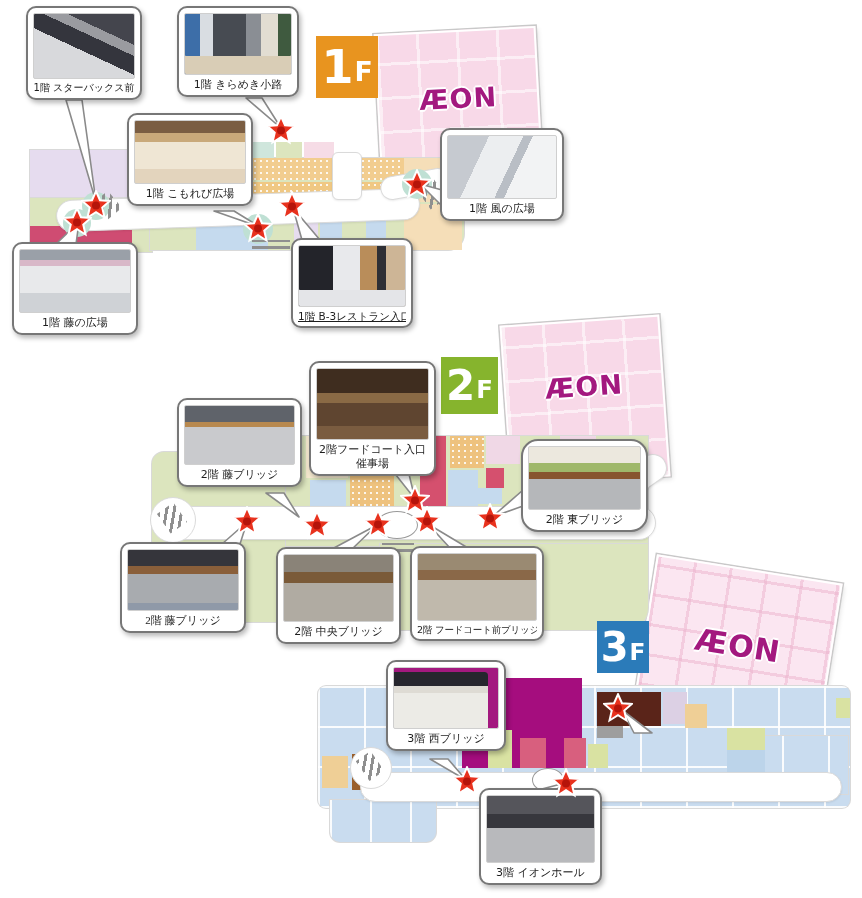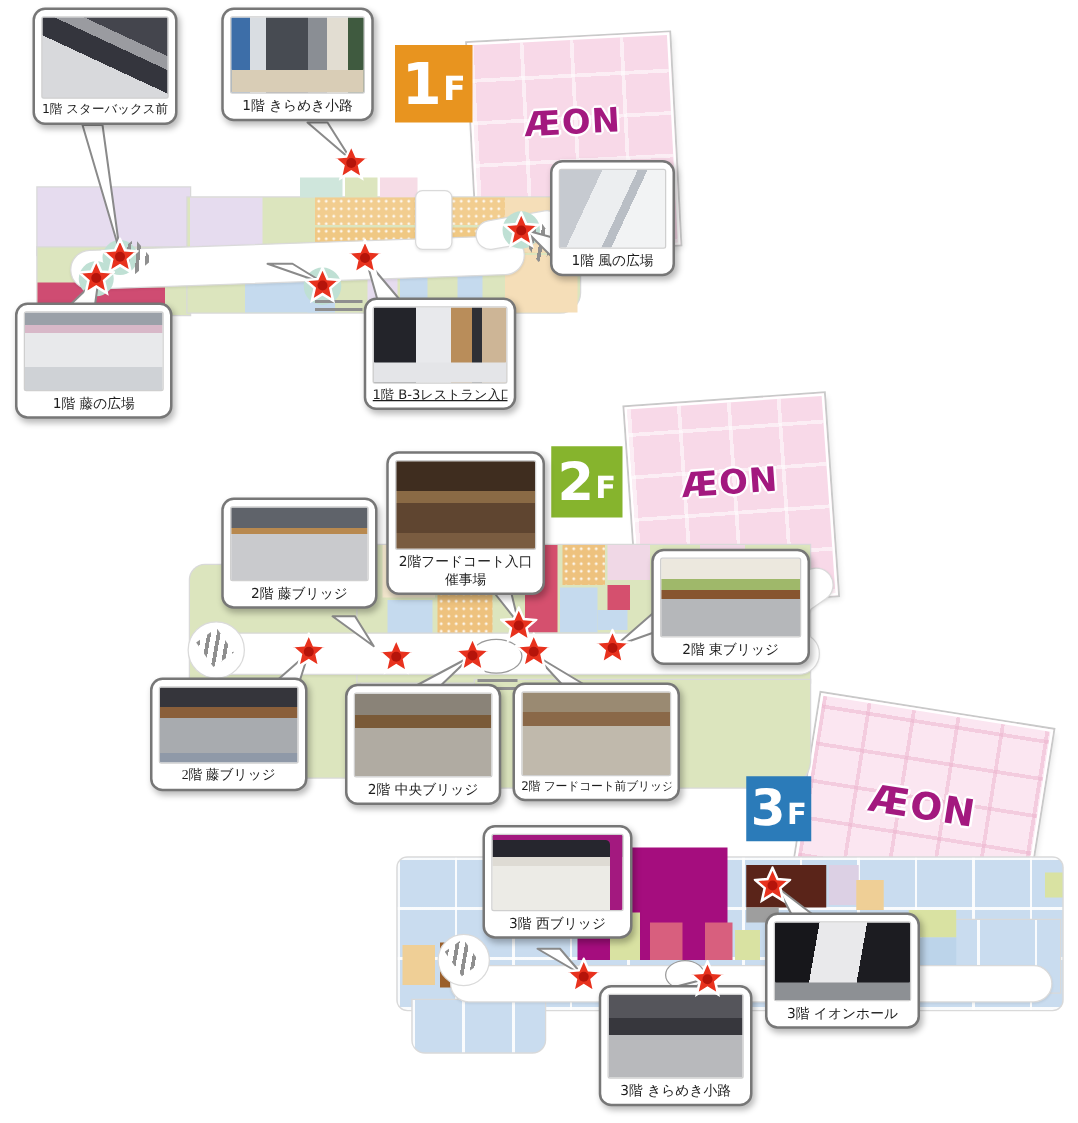--- a/index.html
+++ b/index.html
@@ -52,26 +52,26 @@
   
   .callout{position:absolute;z-index:5;background:#fff;border:2px solid #777;border-radius:10px;
            padding:5px 5px 3px;box-shadow:2px 3px 5px rgba(0,0,0,.28);}
   .photo{width:100%;border-radius:2px;border:1px solid #cfcfcf;}
   .clabel{text-align:center;font-size:11px;color:#1d1d1d;margin-top:3px;white-space:nowrap;
           line-height:1.25;overflow:hidden;}
 
   #co-starbucks{left:26px;top:6px;width:116px;}      #co-starbucks .photo{height:66px;} #co-starbucks .clabel{font-size:10px;}
   #co-kirameki{left:177px;top:6px;width:122px;}      #co-kirameki .photo{height:62px;}
   #co-komorebi{left:127px;top:113px;width:126px;}    #co-komorebi .photo{height:64px;}
-  #co-kaze{left:440px;top:128px;width:100px;}        #co-kaze .photo{height:64px;}
+  #co-kaze{left:440px;top:128px;width:124px;}        #co-kaze .photo{height:64px;}
   #co-fuji1f{left:12px;top:242px;width:126px;}       #co-fuji1f .photo{height:64px;}
   #co-b3{left:291px;top:238px;width:122px;}          #co-b3 .photo{height:62px;} #co-b3 .clabel{font-size:10.5px;text-decoration:underline;}
   #co-nishi2{left:177px;top:398px;width:125px;}      #co-nishi2 .photo{height:60px;}
   #co-fciri{left:309px;top:361px;width:127px;}       #co-fciri .photo{height:72px;} #co-fciri .clabel{white-space:normal;font-size:11px;}
-  #co-higashi{left:521px;top:439px;width:127px;}     #co-higashi .photo{height:64px;}
+  #co-higashi{left:521px;top:439px;width:127px;border-radius:17px;}     #co-higashi .photo{height:64px;}
   #co-fuji2{left:120px;top:542px;width:126px;font-family:Liberation Serif, serif;}       #co-fuji2 .photo{height:62px;}
   #co-chuo2{left:276px;top:547px;width:125px;}       #co-chuo2 .photo{height:68px;}
   #co-fcmae{left:410px;top:546px;width:134px;}       #co-fcmae .photo{height:68px;} #co-fcmae .clabel{font-size:9.5px;letter-spacing:-.2px;}
   #co-nishi3{left:362px;top:660px;width:120px;margin-left:24px;}      #co-nishi3 .photo{height:62px;}
   #co-hall{left:612px;top:730px;width:124px;}        #co-hall .photo{height:64px;}
   #co-chuo3{left:479px;top:788px;width:123px;}       #co-chuo3 .photo{height:68px;}
 
   
   .ph-starbucks{background:linear-gradient(25deg,#d8d9dc 0 45%,#34353d 45% 62%,#9a9ba0 62% 72%,#44454d 72% 100%),#d8d9dc;}
   .ph-kirameki{background:linear-gradient(90deg,#3d6ea8 0 14%,#d9dde2 14% 26%,#474b52 26% 58%,#8a8e94 58% 72%,#e2ddd2 72% 88%,#3f5a3f 88% 100%);
@@ -225,20 +225,24 @@
   </div>
 
   <div class="callout" id="co-starbucks">
     <div class="photo ph-starbucks"></div>
     <div class="clabel">1階 スターバックス前</div>
   </div>
   <div class="callout" id="co-kirameki">
     <div class="photo ph-kirameki"></div>
     <div class="clabel">1階 きらめき小路</div>
   </div>
+  <div class="callout" id="co-komorebi">
+    <div class="photo ph-komorebi"></div>
+    <div class="clabel">1階 こもれび広場</div>
+  </div>
   <div class="callout" id="co-kaze">
     <div class="photo ph-kaze"></div>
     <div class="clabel">1階 風の広場</div>
   </div>
   <div class="callout" id="co-fuji1f">
     <div class="photo ph-fuji1f"></div>
     <div class="clabel">1階 藤の広場</div>
   </div>
   <div class="callout" id="co-b3">
     <div class="photo ph-b3"></div>
@@ -265,27 +269,23 @@
     <div class="clabel">2階 中央ブリッジ</div>
   </div>
   <div class="callout" id="co-fcmae">
     <div class="photo ph-fcmae"></div>
     <div class="clabel">2階 フードコート前ブリッジ</div>
   </div>
   <div class="callout" id="co-nishi3">
     <div class="photo ph-nishi3"></div>
     <div class="clabel">3階 西ブリッジ</div>
   </div>
-  <div class="callout" id="co-hall">
-    <div class="photo ph-hall"></div>
-    <div class="clabel">3階 イオンホール</div>
-  </div>
   <div class="callout" id="co-chuo3">
     <div class="photo ph-chuo3"></div>
-    <div class="clabel">3階 きらめき小路</div>
+    <div class="clabel">3階 イオンホール</div>
   </div>
 
   <svg class="star" style="left:81px;top:190px" viewBox="0 0 24 24">
       <polygon points="12,1 15.2,8.2 23,8.8 17,14 18.8,22 12,17.8 5.2,22 7,14 1,8.8 8.8,8.2" fill="#e8321e" stroke="#fff" stroke-width="1.6"></polygon>
       <circle cx="12" cy="12.3" r="3.2" fill="#b5140a"></circle>
     </svg>
   <svg class="star" style="left:62px;top:207px" viewBox="0 0 24 24">
       <polygon points="12,1 15.2,8.2 23,8.8 17,14 18.8,22 12,17.8 5.2,22 7,14 1,8.8 8.8,8.2" fill="#e8321e" stroke="#fff" stroke-width="1.6"></polygon>
       <circle cx="12" cy="12.3" r="3.2" fill="#b5140a"></circle>
     </svg>

